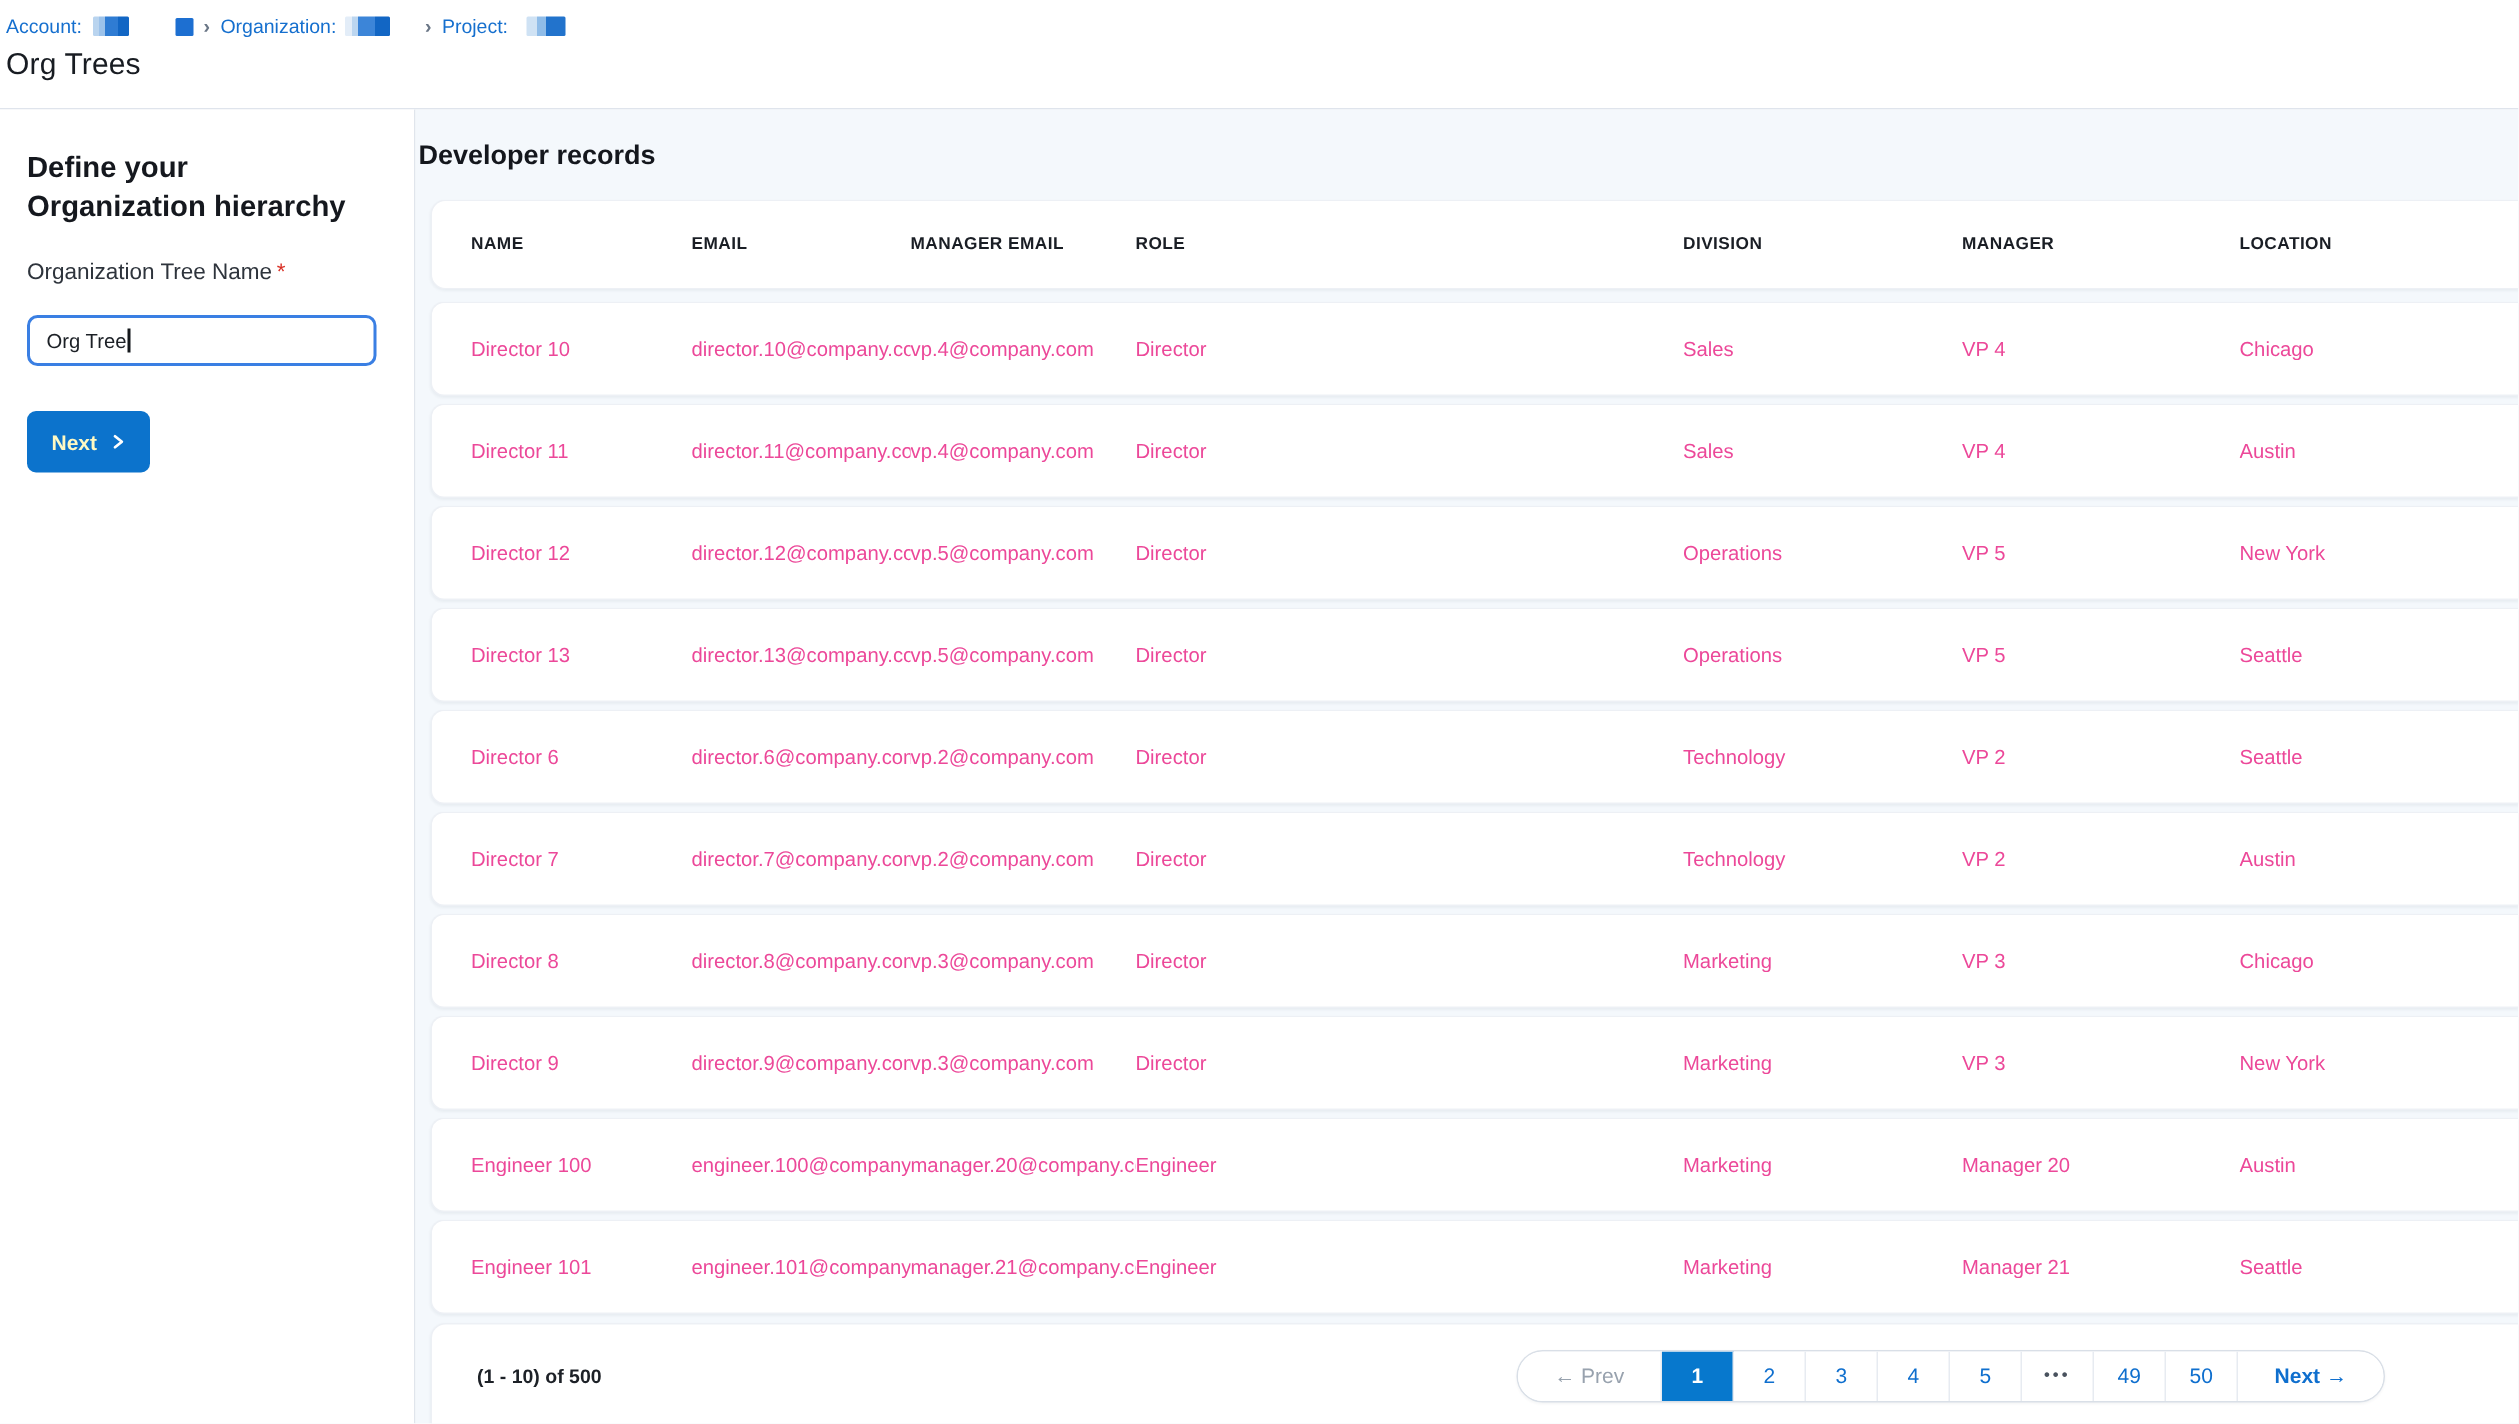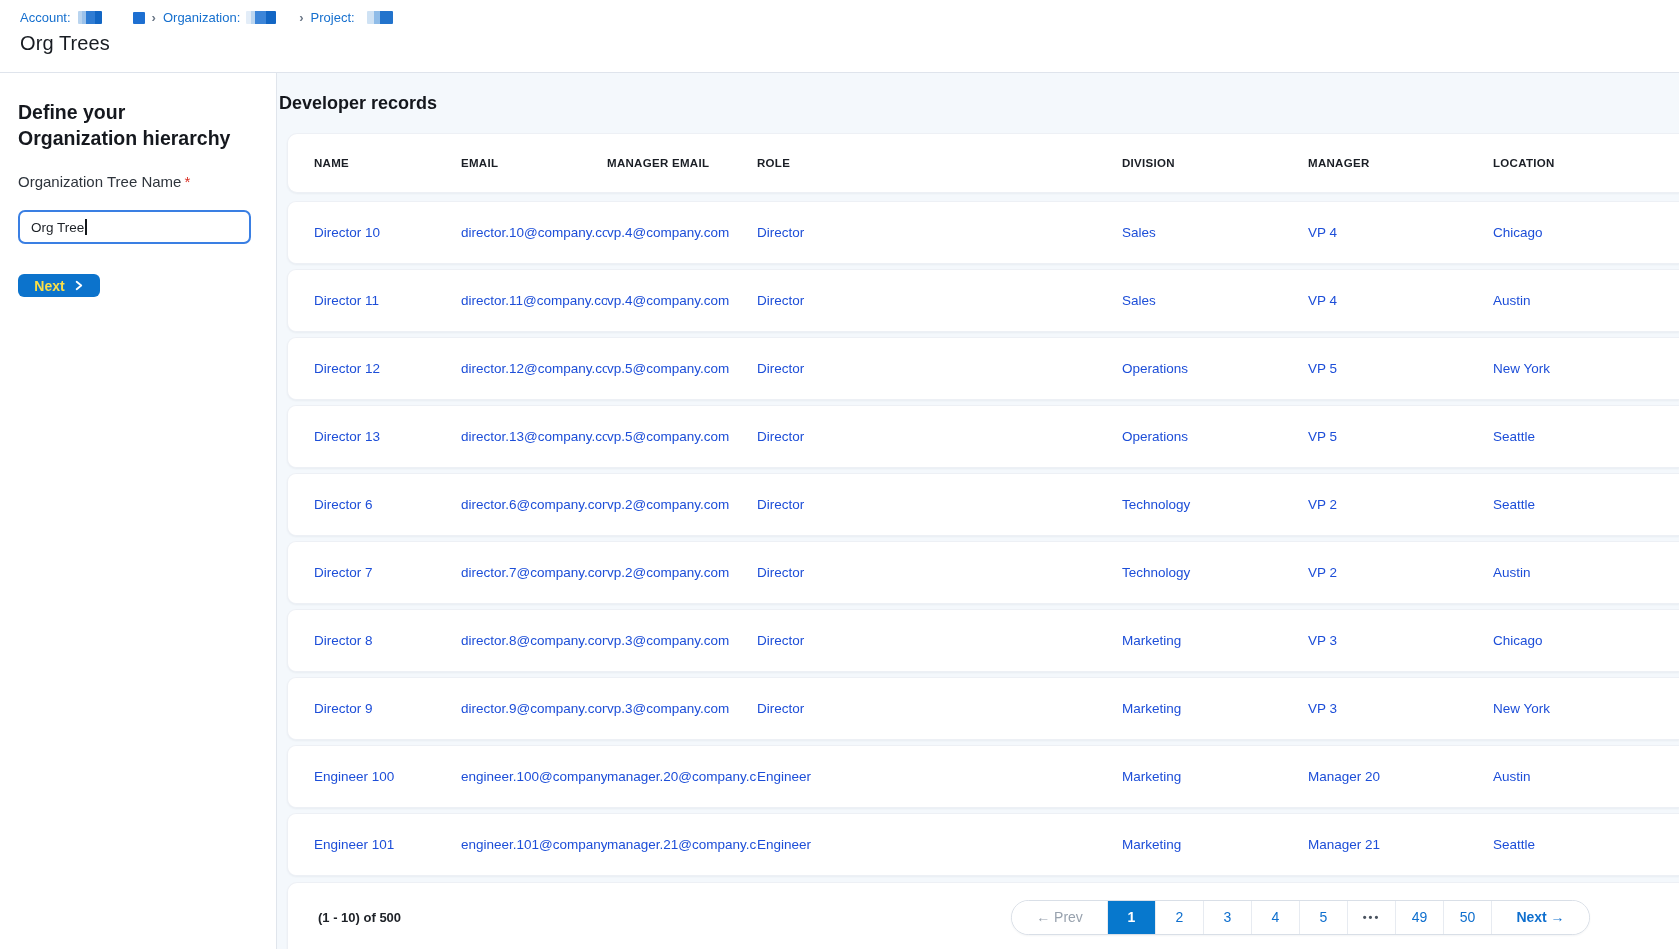--- a/index.html
+++ b/index.html
@@ -2,21 +2,21 @@
 <html><head>
 <meta charset="utf-8">
 <style>
   * { box-sizing: border-box; }
   html,body { margin:0; padding:0; }
   body {
     width:1679px; height:949px; overflow:hidden; background:#fff;
     font-family:"Liberation Sans", sans-serif; color:#22262d;
   }
   
-  .topbar { height:73px; border-bottom:1px solid #dfe4ec; padding:10px 0 0 20px; background:#fff; }
+  .topbar { height:73px; border-bottom:1px solid #dfe4ec; padding:10px 0 0 4px; background:#fff; }
   .breadcrumb { display:flex; align-items:center; gap:7px; font-size:13px; font-weight:500; color:#156fce; height:15px; }
   .crumb { display:inline-flex; align-items:center; gap:7px; color:#156fce; cursor:pointer; }
   .crumb.org { gap:6px; }
   .crumb.project { gap:12px; }
   .sep { color:#6a7686; font-size:13px; font-weight:600; }
   .sep.sep-after-org { margin-left:16px; }
   .redact { display:inline-block; height:13px; border-radius:1px; }
   .r-account { width:24px; background:linear-gradient(90deg,#b9d4ef 0 4px,#9cc2ea 4px 8px,#2f7cd3 8px 17px,#1266c4 17px 24px); }
   .r-square { width:12px; height:12px; margin-left:24px; background:#1d6fd1; border-radius:1px; }
   .r-org { width:30px; background:linear-gradient(90deg,#e3edf8 0 5px,#bcd6f0 5px 9px,#3c85d8 9px 20px,#1266c4 20px 30px); }
@@ -29,33 +29,33 @@
   .content { flex:1; background:#f4f8fc; padding:20px 0 0 2px; overflow:hidden; }
 
   
   .sidebar-heading { margin:0 0 22px; font-size:19.5px; line-height:26px; font-weight:700; color:#15181e; }
   .sidebar-heading span { display:block; }
   .field-label { display:block; font-size:15px; color:#2e343c; margin:0 0 8px; font-weight:400; }
   .req { color:#d93025; margin-left:3px; }
   .tree-input { width:233px; height:34px; border:2px solid #3a7fe3; border-radius:7px; background:#fff;
     display:flex; align-items:center; padding:0 11px; font-size:13.5px; color:#1c2026; cursor:text;margin-top:20px; }
   .caret { width:1.5px; height:16px; background:#15181c; margin-left:1px; }
-  .next-btn { margin-top:30px; width:82px; height:23px; background:#0c73cc; border:none; border-radius:6px;
-    color:#fde047; font-family:inherit; font-weight:700; font-size:14px;
+  .next-btn { margin-top:30px; width:82px; height:41px; background:#0c73cc; border:none; border-radius:6px;
+    color:#fef9c3; font-family:inherit; font-weight:700; font-size:14px;
     display:inline-flex; align-items:center; justify-content:center; gap:8px; cursor:pointer; }
 
   
   .section-heading { margin:0; font-size:18px; font-weight:700; color:#14171d; }
   .table-card { margin:19px 0 0 8px; }
   .row-grid { display:grid; grid-template-columns:147px 146px 150px 365px 186px 185px 1fr;
     align-items:center; padding-left:26px; background:#fff;
     border:1px solid #edf0f5; border-right:none; box-shadow:0 1px 2px rgba(22,34,51,.05); }
   .thead { height:60px; margin-bottom:8px; border-radius:10px 0 0 10px;
     font-size:11.5px; font-weight:700; letter-spacing:.3px; color:#1a1e25; }
-  .trow { height:63px; margin-bottom:5px; border-radius:9px 0 0 9px; font-size:13.5px; color:#1d4ed8; }
+  .trow { height:63px; margin-bottom:5px; border-radius:9px 0 0 9px; font-size:13.5px; color:#ec4899; }
   .td, .th { padding-right:12px; white-space:nowrap; overflow:hidden; }
 
   
   .table-footer { margin-top:6px; height:78px; background:#fff; border:1px solid #edf0f5; border-right:none;
     border-radius:10px 0 0 10px; display:flex; align-items:center; justify-content:space-between;
     padding:0 89px 8px 30px; box-shadow:0 1px 2px rgba(22,34,51,.05); }
   .range { font-size:13px; font-weight:600; color:#1d2127; }
   .pager { display:flex; align-items:stretch; height:35px; background:#fff; border:1px solid #d9dfe7;
     border-radius:18px; overflow:hidden; box-shadow:0 1px 2px rgba(22,34,51,.05); }
   .pager > * { display:flex; align-items:center; justify-content:center; border-right:1px solid #e7ebf1;

